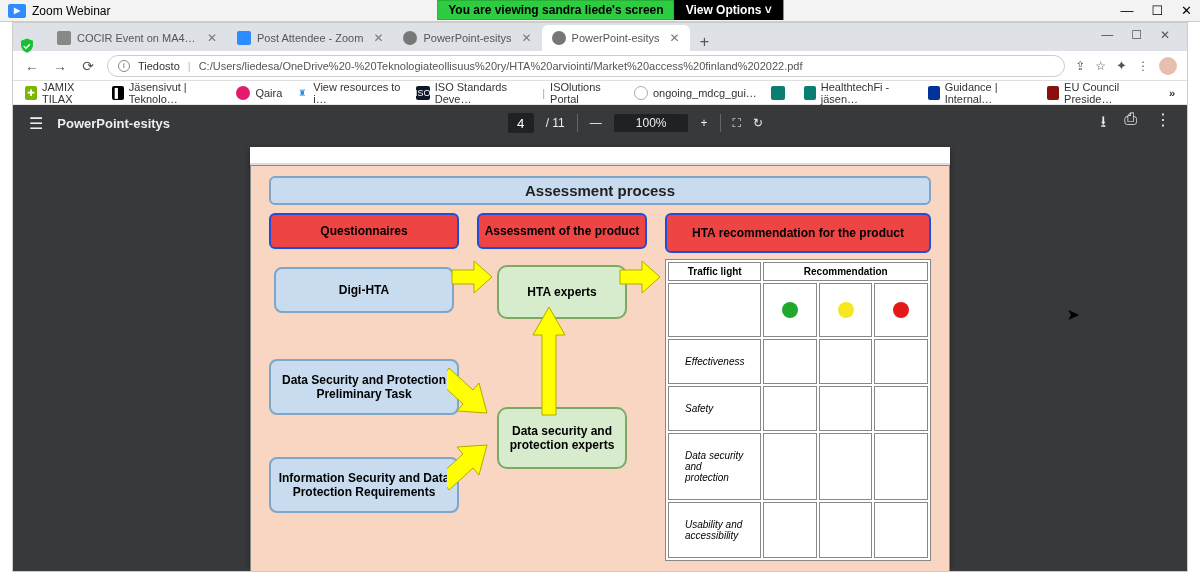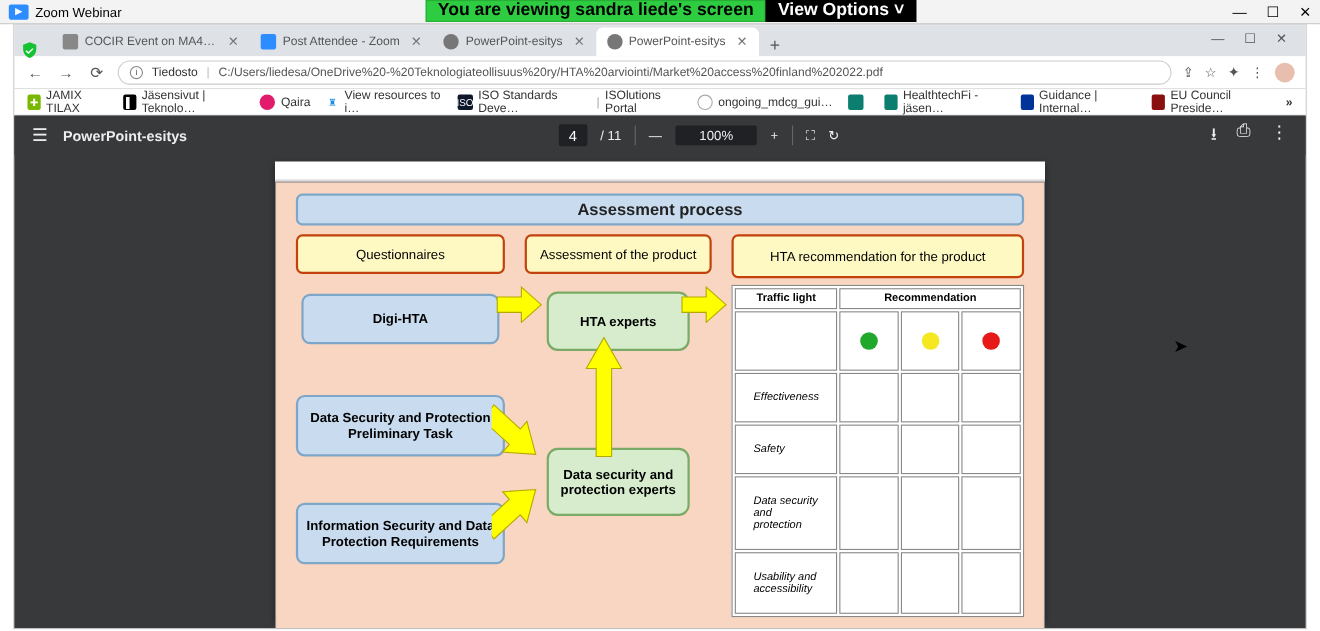--- a/index.html
+++ b/index.html
@@ -1,21 +1,21 @@
 <!DOCTYPE html>
 <html><head>
 <meta charset="utf-8">
 <style>
 * { margin:0; padding:0; box-sizing:border-box; }
 body { width:1200px; height:574px; overflow:hidden; font-family:"Segoe UI",Arial,sans-serif; font-size:12px; background:#fff; }
 
 
 .zoom-bar{height:22px;background:#f3f3f3;border-bottom:1px solid #ccc;display:flex;align-items:center;padding:0 8px;position:relative;}
 .zoom-logo{width:18px;height:14px;background:#2D8CFF;border-radius:2px;color:#fff;font-size:8px;font-weight:bold;display:inline-flex;align-items:center;justify-content:center;margin-right:6px;}
-.sharing-pill{position:absolute;left:50%;transform:translateX(-50%);top:0;display:flex;height:20px;font-size:16px;padding-left:20px;}
+.sharing-pill{position:absolute;left:50%;transform:translateX(-50%);top:0;display:flex;height:20px;font-size:12px;padding-left:20px;}
 .sharing-pill .green{background:#2ecc40;border:1px solid #27ae34;color:#000;font-weight:bold;padding:0 10px;display:flex;align-items:center;}
 .sharing-pill .black{background:#000;color:#fff;font-weight:bold;padding:0 10px;display:flex;align-items:center;border:1px solid #000;}
 .win-ctrls{margin-left:auto;display:flex;gap:18px;font-size:13px;}
 .win-ctrls span{cursor:pointer;}
 
 
 .inner-frame{position:absolute;left:12px;top:22px;right:12px;bottom:2px;border:1px solid #ccc;background:#fff;display:flex;flex-direction:column;}
 .shield{position:absolute;left:18px;top:36px;width:18px;height:20px;z-index:5;}
 .shield svg{width:100%;height:100%;}
 .chrome-winctrls{position:absolute;right:30px;top:28px;display:flex;gap:18px;font-size:12px;color:#555;z-index:5;}
@@ -59,21 +59,21 @@
 .whitebar{height:18px;background:#fff;border-bottom:2px solid #ddd;}
 
 
 .slide{background:#f8d6c1;border:1px solid #888;padding:10px 18px 14px;position:relative;height:420px;}
 .titlebox{background:#c9dcef;border:2px solid #7da6c8;border-radius:6px;text-align:center;padding:4px 0;font-weight:bold;font-size:15px;color:#222;margin-bottom:8px;}
 .cols{display:flex;gap:18px;}
 .col{display:flex;flex-direction:column;align-items:center;}
 .col.left{width:190px;gap:18px;}
 .col.mid{width:170px;align-items:center;}
 .col.right{flex:1;}
-.headbox{background:#fef9c3;border:2px solid #c2410c;border-radius:6px;font-weight:normal;text-align:center;display:flex;align-items:center;justify-content:center;padding:5px;font-size:12px;width:100%;height:36px;}
+.headbox{background:#ef4444;border:2px solid #1d4ed8;border-radius:6px;font-weight:bold;text-align:center;display:flex;align-items:center;justify-content:center;padding:5px;font-size:12px;width:100%;height:36px;}
 .greenbox{background:#d6eccd;border:2px solid #7aaa66;border-radius:10px;font-weight:bold;text-align:center;display:flex;align-items:center;justify-content:center;padding:8px;font-size:12px;}
 .bluebox{background:#c9dcef;border:2px solid #7da6c8;border-radius:8px;font-weight:bold;text-align:center;display:flex;align-items:center;justify-content:center;padding:6px 4px;font-size:12px;}
 
 
 .arrow{position:absolute;}
 .arrow svg{width:100%;height:100%;}
 
 
 .rec-table{border:1px solid #888;font-size:10px;font-style:italic;background:#fff;width:100%;}
 .rec-table th{font-style:normal;font-weight:bold;border:1px solid #888;padding:3px;background:#fff;}

